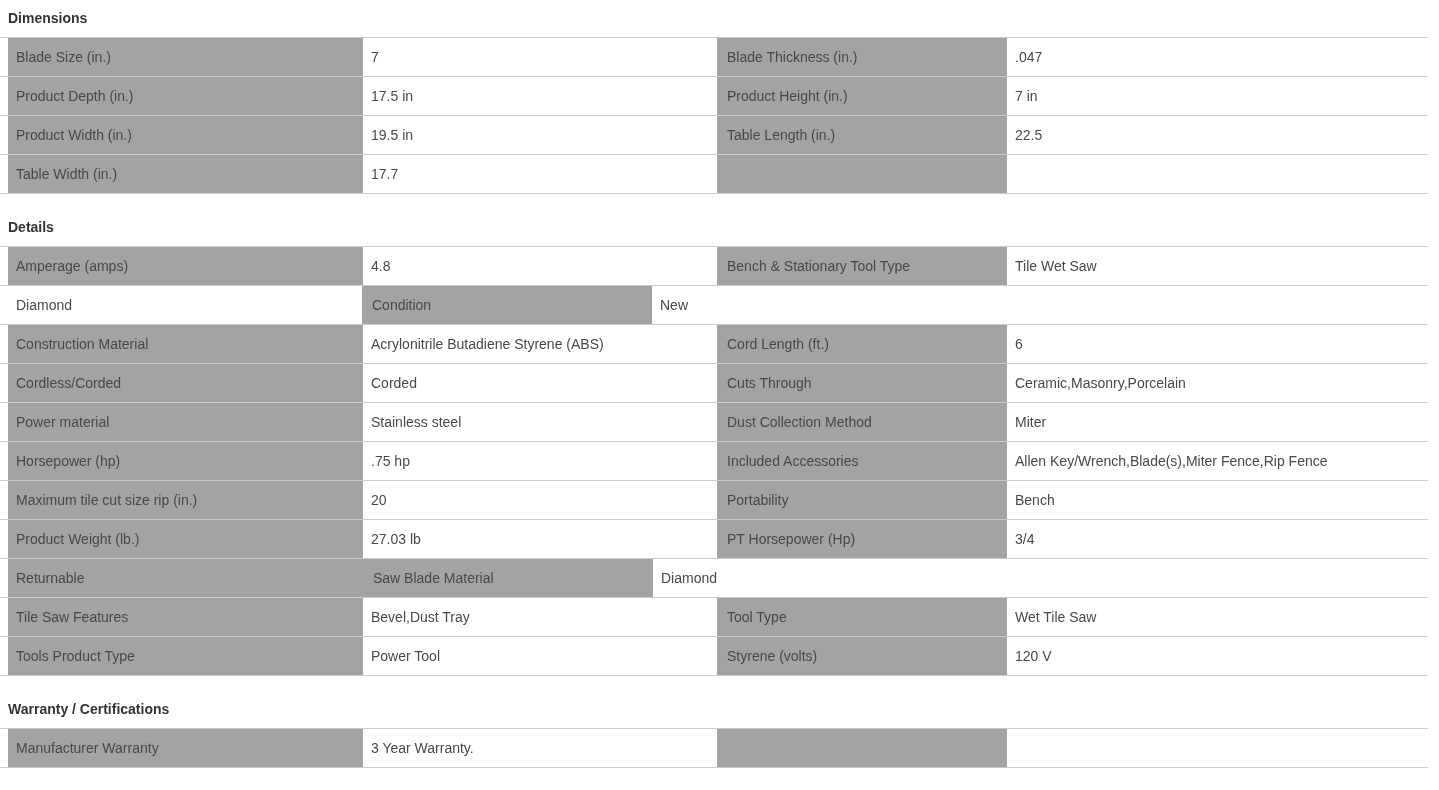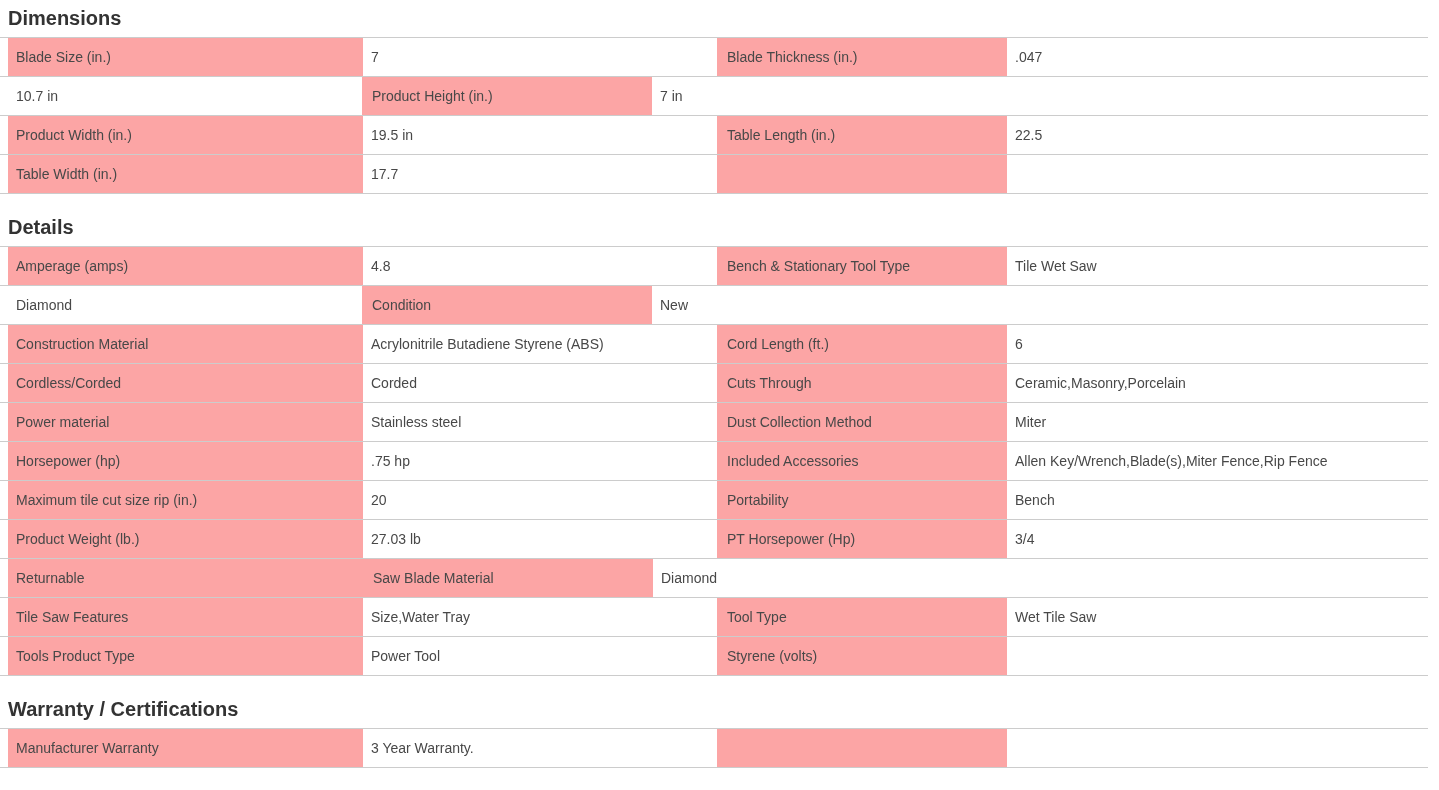--- a/index.html
+++ b/index.html
@@ -16,21 +16,21 @@
   #specs {
     width: 1439px;
   }
   .spec-section {
     margin-top: 22px;
   }
   .spec-section.first {
     margin-top: 7px;
   }
   .section-title {
-    font-size: 20px;
+    font-size: 14px;
     font-weight: bold;
     line-height: 22px;
     color: #333333;
     margin: 0 0 8px 8px;
     padding: 0;
   }
   .spec-table {
     width: 1428px;
     border-top: 1px solid #cccccc;
   }
@@ -44,42 +44,43 @@
   .cell {
     display: flex;
     align-items: center;
     box-sizing: border-box;
     font-size: 14px;
     color: #484848;
     white-space: nowrap;
     overflow: hidden;
   }
   .cell.label {
-    background: #fca5a5;
+    background: #a3a3a3;
   }
   .cell.l1 { width: 355px; padding-left: 8px; }
   .cell.v1 { width: 354px; padding-left: 8px; }
   .cell.l2 { width: 290px; padding-left: 10px; }
   .cell.v2 { flex: 1; padding-left: 8px; }
 </style>
 </head>
 <body>
 
 <div id="specs">
     <div class="spec-section first">
       <h2 class="section-title">Dimensions</h2>
       <div class="spec-table">
         <div class="spec-row">
           <div class="cell label l1">Blade Size (in.)</div>
           <div class="cell value v1">7</div>
           <div class="cell label l2">Blade Thickness (in.)</div>
           <div class="cell value v2">.047</div>
         </div>
         <div class="spec-row">
-          <div class="cell value v1">10.7 in</div>
+          <div class="cell label l1">Product Depth (in.)</div>
+          <div class="cell value v1">17.5 in</div>
           <div class="cell label l2">Product Height (in.)</div>
           <div class="cell value v2">7 in</div>
         </div>
         <div class="spec-row">
           <div class="cell label l1">Product Width (in.)</div>
           <div class="cell value v1">19.5 in</div>
           <div class="cell label l2">Table Length (in.)</div>
           <div class="cell value v2">22.5</div>
         </div>
         <div class="spec-row">
@@ -140,28 +141,29 @@
           <div class="cell label l2">PT Horsepower (Hp)</div>
           <div class="cell value v2">3/4</div>
         </div>
         <div class="spec-row">
           <div class="cell label l1">Returnable</div>
           <div class="cell label l2">Saw Blade Material</div>
           <div class="cell value v2">Diamond</div>
         </div>
         <div class="spec-row">
           <div class="cell label l1">Tile Saw Features</div>
-          <div class="cell value v1">Size,Water Tray</div>
+          <div class="cell value v1">Bevel,Dust Tray</div>
           <div class="cell label l2">Tool Type</div>
           <div class="cell value v2">Wet Tile Saw</div>
         </div>
         <div class="spec-row">
           <div class="cell label l1">Tools Product Type</div>
           <div class="cell value v1">Power Tool</div>
           <div class="cell label l2">Styrene (volts)</div>
+          <div class="cell value v2">120 V</div>
         </div>
       </div>
     </div>
     <div class="spec-section">
       <h2 class="section-title">Warranty / Certifications</h2>
       <div class="spec-table">
         <div class="spec-row">
           <div class="cell label l1">Manufacturer Warranty</div>
           <div class="cell value v1">3 Year Warranty.</div>
           <div class="cell label l2"></div>

